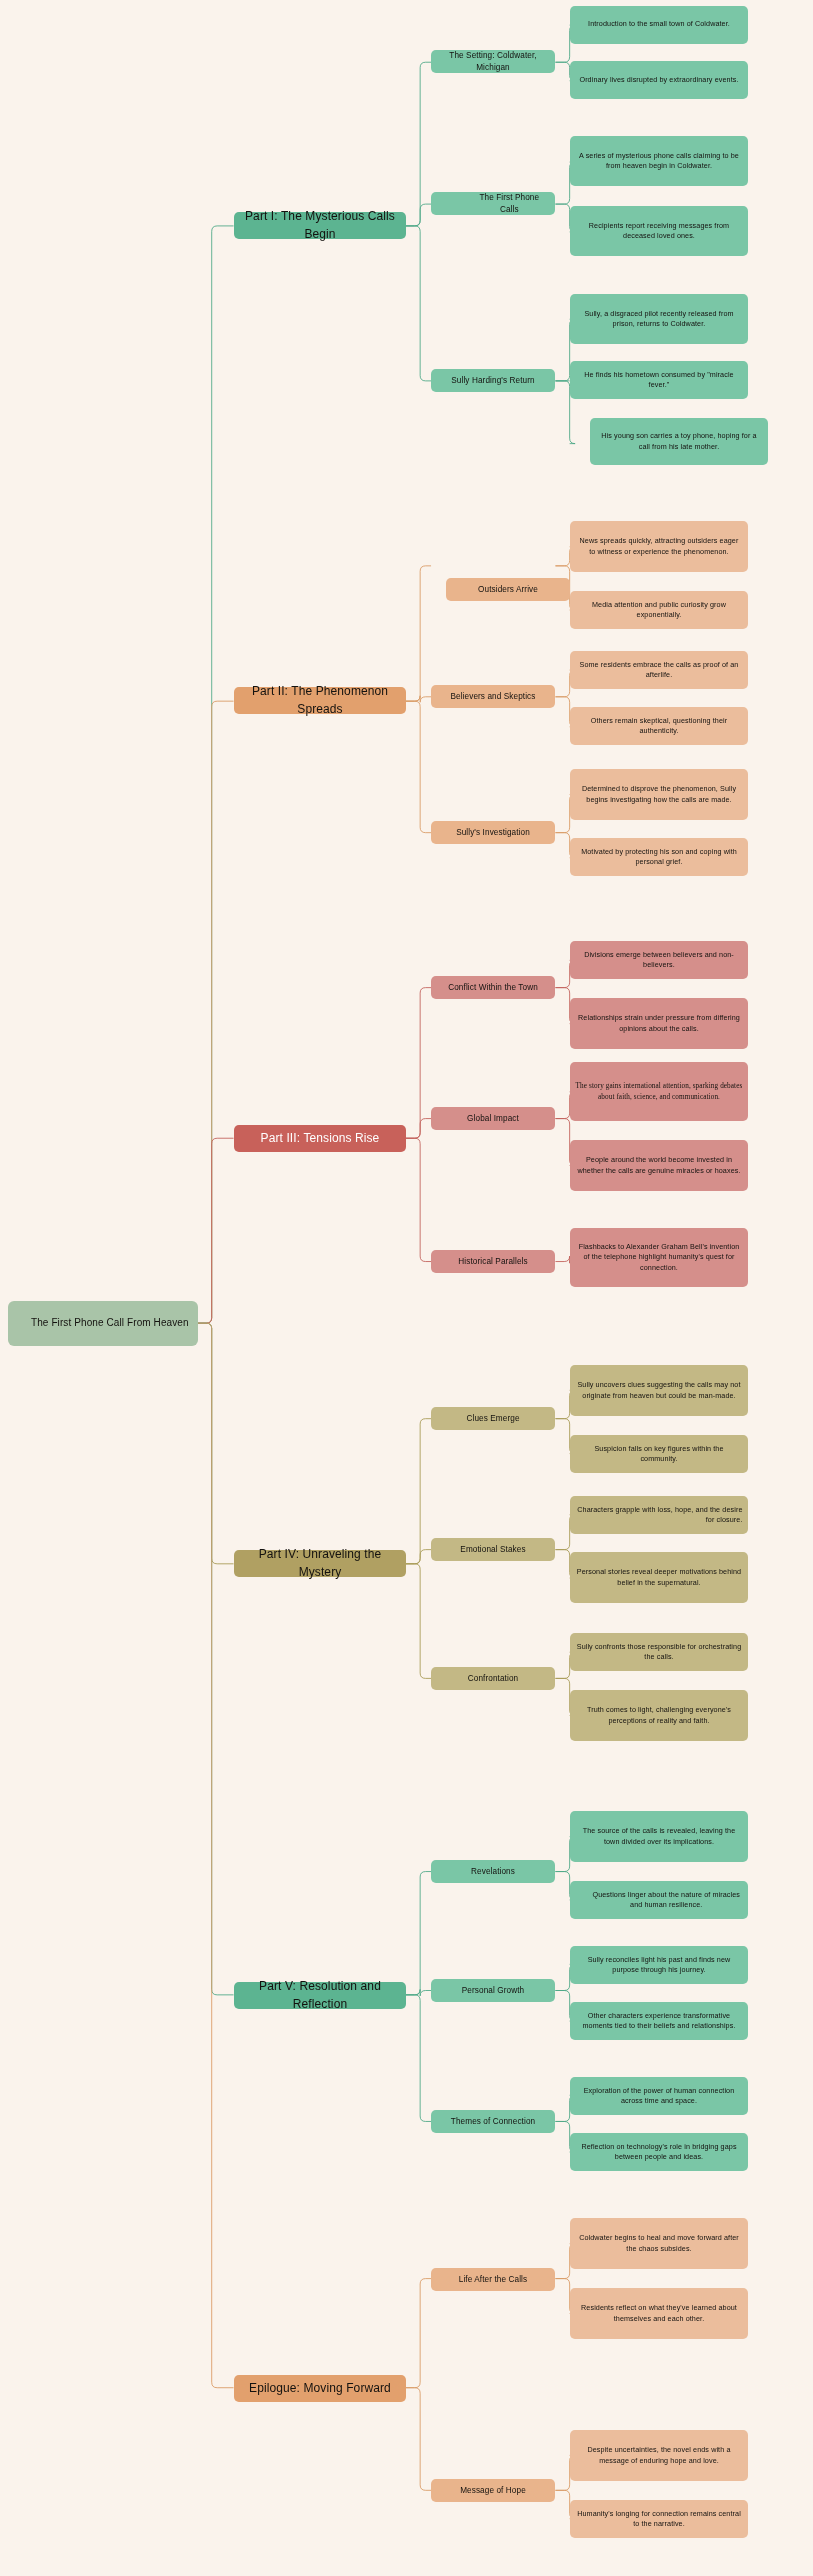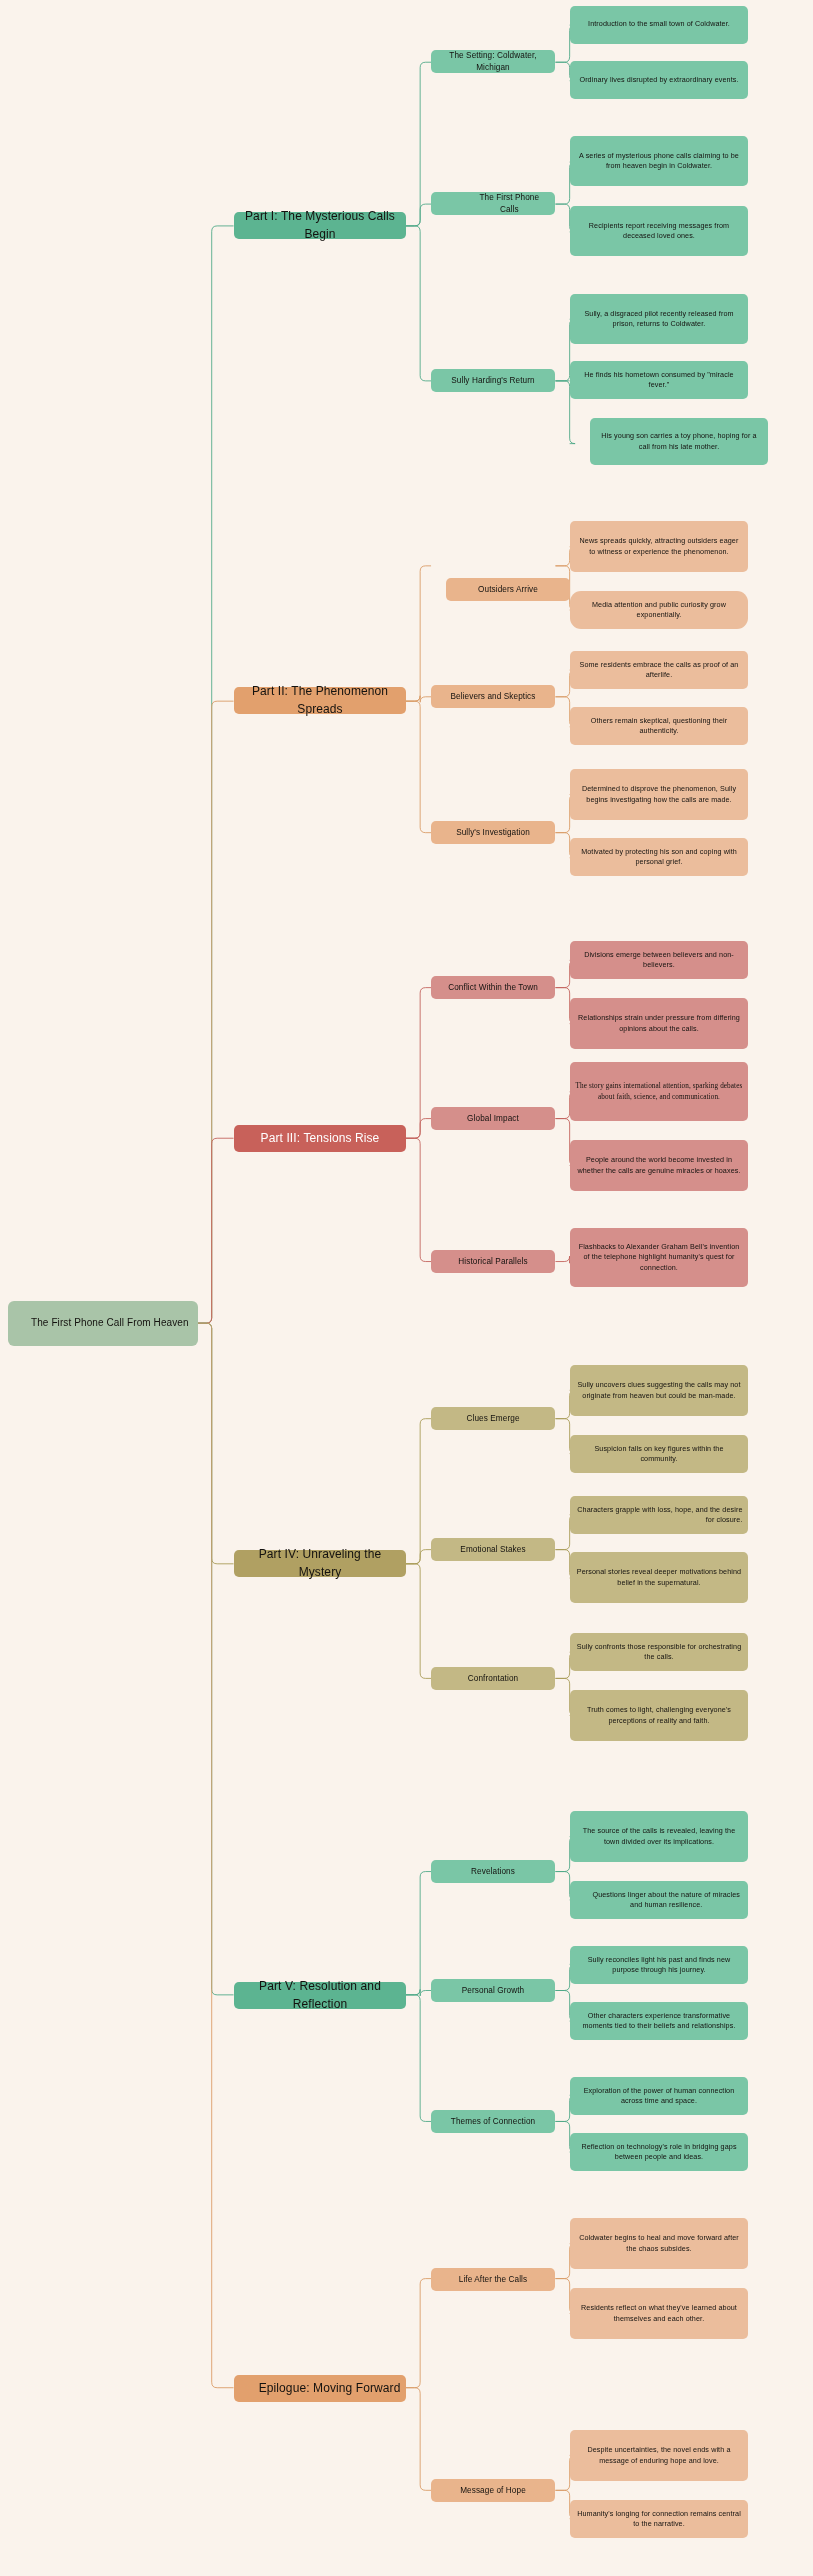--- a/index.html
+++ b/index.html
@@ -160,21 +160,21 @@
       </div>
       <div class="node lvl1" style="left: 234px; top: 687px; width: 172px; height: 27px; background: rgb(226, 160, 109);">
         <span>Part II: The Phenomenon Spreads</span>
       </div>
       <div class="node lvl2" style="left: 446px; top: 554px; width: 124px; height: 23px; background: rgb(233, 180, 140); margin-top: 24px;">
         <span>Outsiders Arrive</span>
       </div>
       <div class="node lvl3" style="left: 570px; top: 521px; width: 178px; height: 51px; background: rgb(235, 189, 156);">
         <span>News spreads quickly, attracting outsiders eager to witness or experience the phenomenon.</span>
       </div>
-      <div class="node lvl3" style="left: 570px; top: 591px; width: 178px; height: 38px; background: rgb(235, 189, 156); border-radius: 11px;">
+      <div class="node lvl3" style="left: 570px; top: 591px; width: 178px; height: 38px; background: rgb(235, 189, 156);">
         <span>Media attention and public curiosity grow exponentially.</span>
       </div>
       <div class="node lvl2" style="left: 431px; top: 685px; width: 124px; height: 23px; background: rgb(233, 180, 140);">
         <span>Believers and Skeptics</span>
       </div>
       <div class="node lvl3" style="left: 570px; top: 651px; width: 178px; height: 38px; background: rgb(235, 189, 156);">
         <span>Some residents embrace the calls as proof of an afterlife.</span>
       </div>
       <div class="node lvl3" style="left: 570px; top: 707px; width: 178px; height: 38px; background: rgb(235, 189, 156);">
         <span>Others remain skeptical, questioning their authenticity.</span>
@@ -268,21 +268,21 @@
       </div>
       <div class="node lvl2" style="left: 431px; top: 2110px; width: 124px; height: 23px; background: rgb(122, 198, 166);">
         <span>Themes of Connection</span>
       </div>
       <div class="node lvl3" style="left: 570px; top: 2077px; width: 178px; height: 38px; background: rgb(122, 198, 166);">
         <span>Exploration of the power of human connection across time and space.</span>
       </div>
       <div class="node lvl3" style="left: 570px; top: 2133px; width: 178px; height: 38px; background: rgb(122, 198, 166);">
         <span>Reflection on technology's role in bridging gaps between people and ideas.</span>
       </div>
-      <div class="node lvl1" style="left: 234px; top: 2375px; width: 172px; height: 27px; background: rgb(226, 160, 109); justify-content: flex-end;">
+      <div class="node lvl1" style="left: 234px; top: 2375px; width: 172px; height: 27px; background: rgb(226, 160, 109);">
         <span>Epilogue: Moving Forward</span>
       </div>
       <div class="node lvl2" style="left: 431px; top: 2268px; width: 124px; height: 23px; background: rgb(233, 180, 140);">
         <span>Life After the Calls</span>
       </div>
       <div class="node lvl3" style="left: 570px; top: 2218px; width: 178px; height: 51px; background: rgb(235, 189, 156);">
         <span>Coldwater begins to heal and move forward after the chaos subsides.</span>
       </div>
       <div class="node lvl3" style="left: 570px; top: 2288px; width: 178px; height: 51px; background: rgb(235, 189, 156);">
         <span>Residents reflect on what they've learned about themselves and each other.</span>

